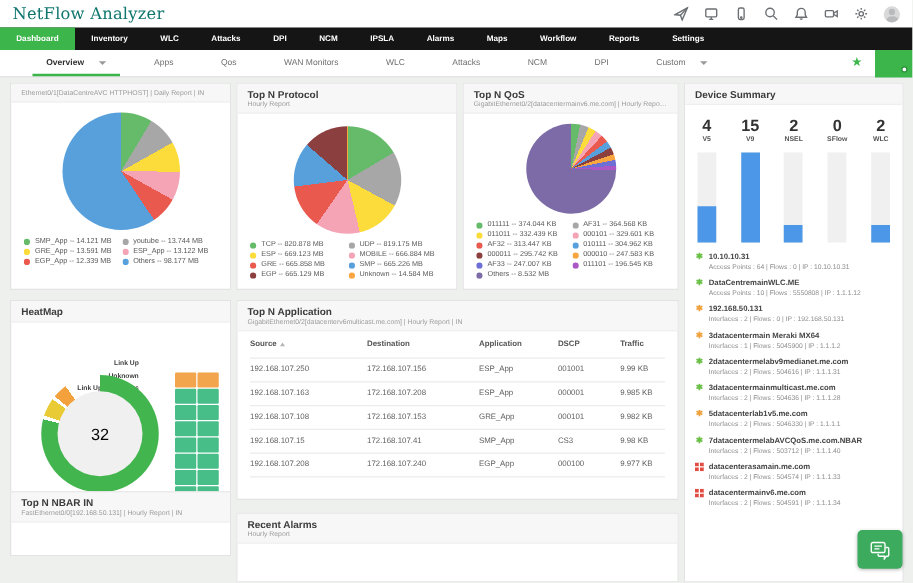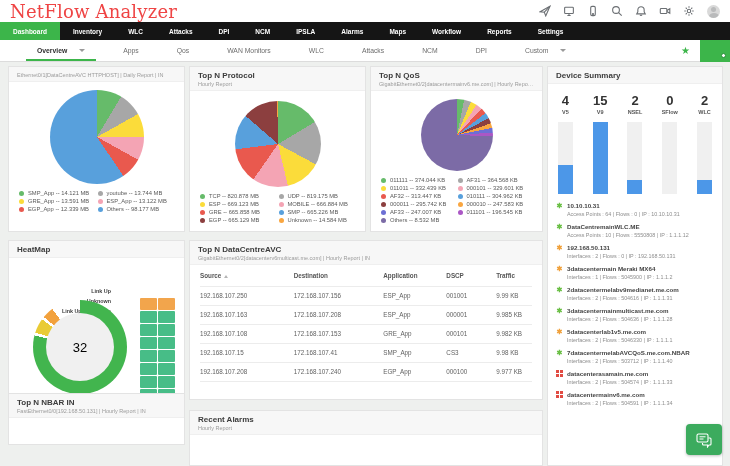--- a/index.html
+++ b/index.html
@@ -1,21 +1,21 @@
 <!DOCTYPE html>
 <html><head>
 <meta charset="utf-8">
 <style>
   * { margin:0; padding:0; box-sizing:border-box; }
   html,body { width:730px; height:466px; overflow:hidden; }
   body { font-family:"Liberation Sans", sans-serif; background:#eef0ee; position:relative; }
 
   
   .titlebar { position:absolute; left:0; top:0; width:730px; height:22px; background:#fff; display:flex; align-items:center; justify-content:space-between; padding:0 10px; }
-  .logo { font-family:"DejaVu Serif", serif; font-size:18px; color:#ef4444; letter-spacing:.2px; }
+  .logo { font-family:"DejaVu Serif", serif; font-size:13px; color:#0f766e; letter-spacing:.2px; }
   .hdr-icons { display:flex; align-items:center; gap:12px; }
   .hdr-icons .ic { width:12px; height:12px; display:inline-flex; align-items:center; justify-content:center; cursor:pointer; }
   .hdr-icons svg { stroke:#6b6f73; fill:none; stroke-width:1; }
   .avatar { width:13px; height:13px; border-radius:50%; background:#d9d9d9; position:relative; overflow:hidden; }
   .avatar::before { content:""; position:absolute; left:4px; top:2px; width:5px; height:5px; border-radius:50%; background:#b9babb; }
   .avatar::after { content:""; position:absolute; left:1.5px; top:8px; width:10px; height:7px; border-radius:50%; background:#b9babb; }
 
   .mainnav { position:absolute; left:0; top:22px; width:730px; height:18px; background:#151515; display:flex; align-items:stretch; }
   .nav-item { color:#fff; font-size:6.5px; font-weight:bold; padding:0 13px; display:flex; align-items:center; cursor:pointer; white-space:nowrap; }
   .nav-item.active { background:#3cb54a; }
@@ -502,21 +502,21 @@
         <div class="cell green"></div>
         <div class="cell green"></div>
         <div class="cell green"></div>
         <div class="cell green"></div>
       </div>
   </div>
 </section>
 
 <section class="widget" id="w-conv">
   <header class="whead">
-    <div class="wtitle">Top N DataCentreAVC</div>
+    <div class="wtitle">Top N Application</div>
     <div class="wsub">GigabitEthernet0/2[datacenterv6multicast.me.com] | Hourly Report | IN</div>
   </header>
   <div class="conv-wrap">
     <table>
         <thead>
           <tr>
             <th>Source<span class="sort-caret"></span></th>
             <th>Destination</th>
             <th>Application</th>
             <th>DSCP</th>

